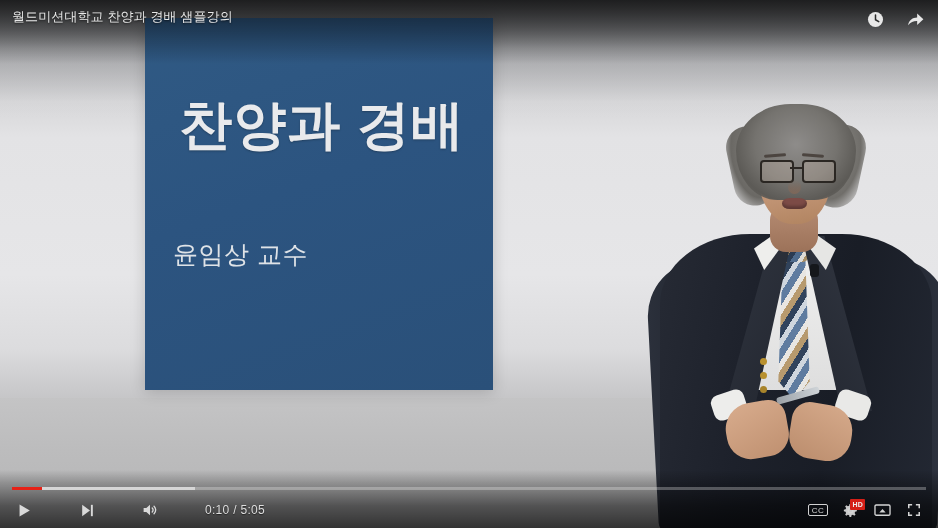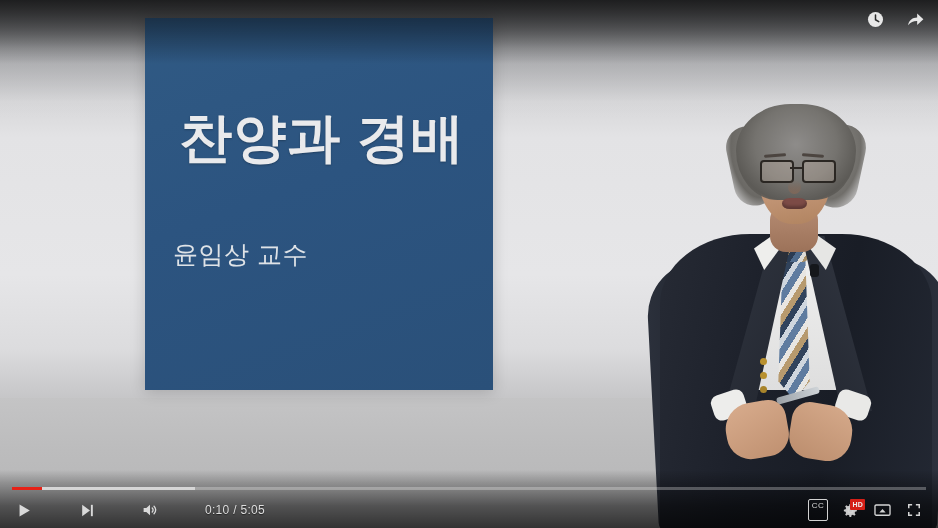--- a/index.html
+++ b/index.html
@@ -60,21 +60,20 @@
     position: absolute;
     left: 18px; top: 78px;
     width: 318px;
     color: #e9eaec;
     font-size: 53px;
     font-weight: 700;
     letter-spacing: 1px;
     line-height: 1.08;
     text-align: center;
     text-shadow: 0 1px 2px rgba(0,0,0,.25);
-    margin-top: 13px;
   }
   .slide-subtitle {
     position: absolute;
     left: 18px; top: 150px;
     width: 318px;
     color: #15181c;
     font-size: 26px;
     font-weight: 400;
     text-align: center;
     letter-spacing: .2px;
@@ -397,21 +396,21 @@
     border-radius: 1px;
     letter-spacing: .2px;
   }
   .cc-badge {
     border: 1.5px solid #e3e3e3;
     border-radius: 2px;
     color: #e3e3e3;
     font-size: 8px;
     font-weight: 400;
     line-height: 1;
-    padding: 2px 3px 10px 3px;
+    padding: 2px 3px 0 3px;
     letter-spacing: .5px;
   }
 </style>
 </head>
 <body>
 
 <div class="player">
 
   <div class="video-frame">
     <div class="backdrop-shadow"></div>
@@ -452,20 +451,21 @@
       <div class="p-cuff-l"></div>
       <div class="p-cuff-r"></div>
       <div class="p-pointer"></div>
       <div class="p-hand-l"></div>
       <div class="p-hand-r"></div>
     </div>
   </div>
 
   <div class="top-bar"></div>
 
+  <div class="video-title">월드미션대학교 찬양과 경배 샘플강의</div>
 
   <div class="top-actions">
     <div class="top-btn" title="Watch later">
       <svg width="19" height="19" viewBox="0 0 24 24">
         <circle cx="12" cy="12" r="9.5" fill="#f1f1f1"></circle>
         <path d="M12 6.4v5.9l4.1 2.4" stroke="#2b2b2b" stroke-width="1.9" fill="none" stroke-linecap="round" stroke-linejoin="round"></path>
       </svg>
     </div>
     <div class="top-btn" title="Share">
       <svg width="21" height="21" viewBox="0 0 24 24">

